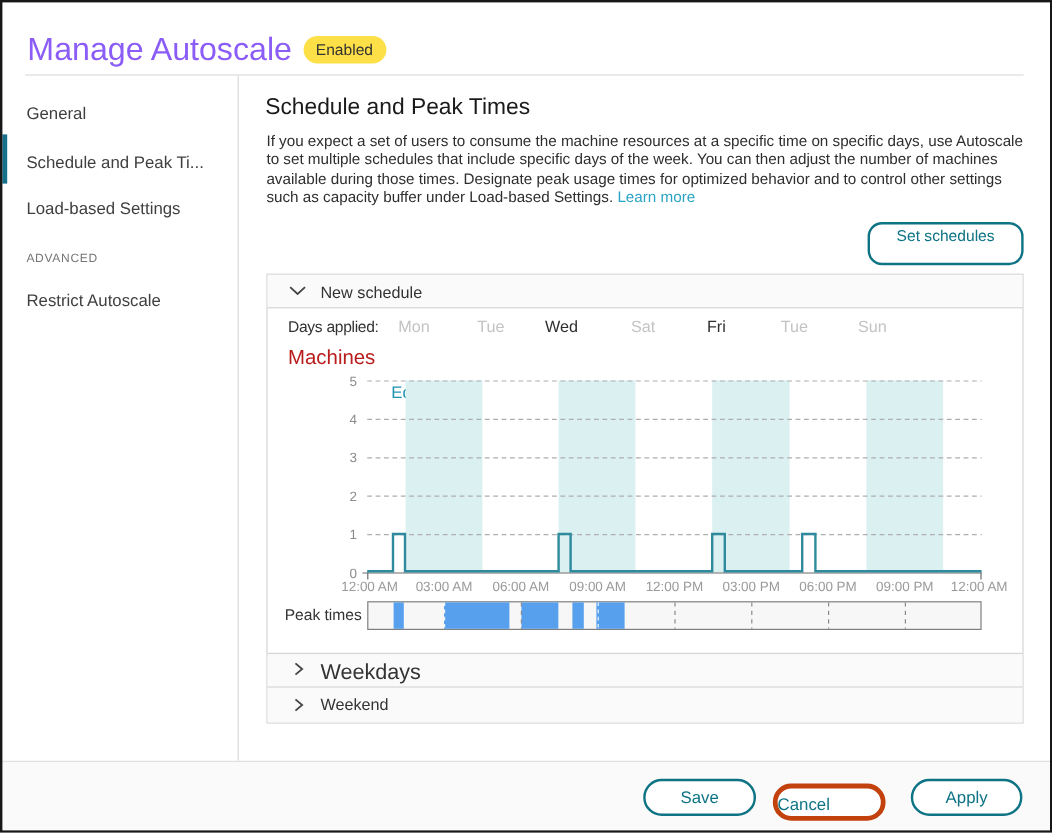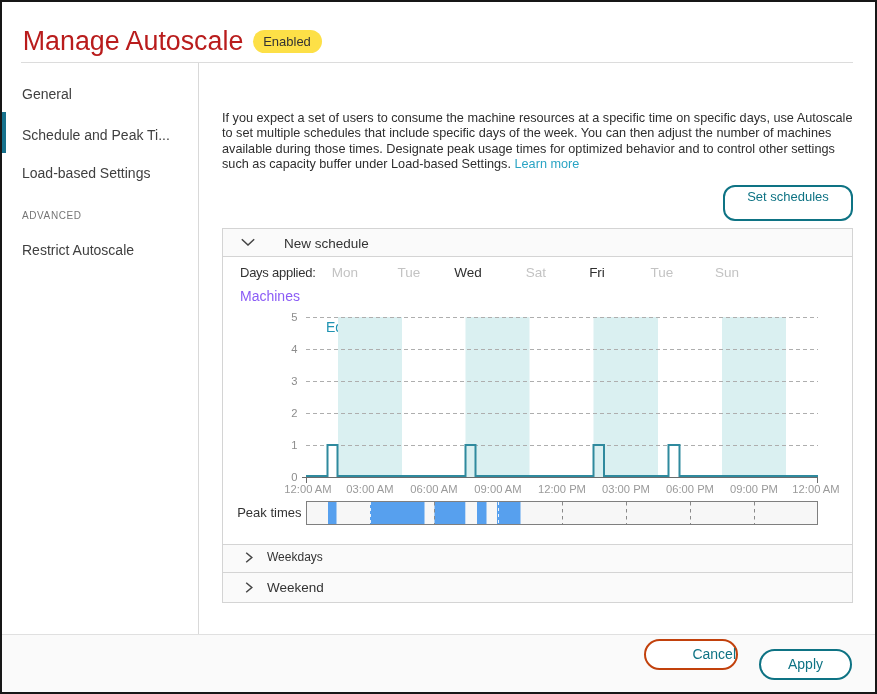--- a/index.html
+++ b/index.html
@@ -12,62 +12,63 @@
   #page::after {
     content:""; position:absolute; left:0; top:0; width:877px; height:694px;
     border:2px solid #171717; box-sizing:border-box; pointer-events:none;
   }
   .abs { position:absolute; }
 </style>
 </head>
 <body>
 <div id="page">
 
-  <div class="abs" style="left:22.8px; top:26px; font-size:26.8px; color:#b91c1c;">Manage Autoscale</div>
+  <div class="abs" style="left:22.8px; top:26px; font-size:26.8px; color:#8b5cf6;">Manage Autoscale</div>
   <div class="abs" style="left:252.5px; top:30px; width:69px; height:23px; background:#fde047; border-radius:12px; font-size:13px; color:#333; text-align:center; line-height:23px;">Enabled</div>
 
   <div class="abs" style="left:21px; top:62px; width:832px; height:1px; background:#dcdcdc;"></div>
 
   <div class="abs" style="left:2px; top:112px; width:3.5px; height:41px; background:#16718c;"></div>
   <div class="abs" style="left:22px; top:85.5px; font-size:14px; color:#404040;">General</div>
   <div class="abs" style="left:22px; top:126.5px; font-size:14px; color:#404040;">Schedule and Peak Ti...</div>
   <div class="abs" style="left:22px; top:165px; font-size:14px; color:#404040;">Load-based Settings</div>
   <div class="abs" style="left:22px; top:209.5px; font-size:10px; color:#757575; letter-spacing:0.6px;">ADVANCED</div>
   <div class="abs" style="left:22px; top:241.5px; font-size:14px; color:#404040;">Restrict Autoscale</div>
   <div class="abs" style="left:198px; top:63px; width:1px; height:571px; background:#d9d9d9;"></div>
 
+  <div class="abs" style="left:221px; top:78.5px; font-size:19px; color:#1a1a1a;">Schedule and Peak Times</div>
   <div class="abs" style="left:222px; top:111px; width:660px; font-size:12.7px; line-height:15.4px; color:#2e2e2e;">
     If you expect a set of users to consume the machine resources at a specific time on specific days, use Autoscale<br>
     to set multiple schedules that include specific days of the week. You can then adjust the number of machines<br>
     available during those times. Designate peak usage times for optimized behavior and to control other settings<br>
     such as capacity buffer under Load-based Settings. <span style="color:#2aa4c4;">Learn more</span>
   </div>
 
   <div class="abs" style="left:723px; top:185px; width:130px; height:36px; border:2px solid #0e7384; border-radius:12px; color:#0e7384; font-size:13px; text-align:center; line-height:19px;">Set schedules</div>
 
   <div class="abs" style="left:222px; top:228px; width:631px; height:375px; border:1px solid #d4d4d4;"></div>
   <div class="abs" style="left:223px; top:229px; width:629px; height:27px; background:#fafafa;"></div>
   <div class="abs" style="left:223px; top:545px; width:629px; height:27px; background:#fafafa;"></div>
   <div class="abs" style="left:223px; top:573px; width:629px; height:29px; background:#fafafa;"></div>
 
   <div class="abs" style="left:223px; top:256px; width:629px; height:1px; background:#d4d4d4;"></div>
   <svg class="abs" style="left:240.5px; top:237.5px;" width="14" height="8" viewBox="0 0 14 8">
       <polyline points="0.8,1.2 7,7 13.2,1.2" fill="none" stroke="#444" stroke-width="1.5"></polyline>
     </svg>
-  <div class="abs" style="left:267px; top:236px; font-size:13.5px; color:#333;margin-left:17px;">New schedule</div>
+  <div class="abs" style="left:267px; top:236px; font-size:13.5px; color:#333;">New schedule</div>
 
   <div class="abs" style="left:240px; top:265px; font-size:13px; letter-spacing:-0.25px; color:#333;">Days applied:</div>
   <div class="abs" style="left:315px; top:265px; width:60px; text-align:center; font-size:13.5px; color:#c3c3c3;">Mon</div>
   <div class="abs" style="left:379px; top:265px; width:60px; text-align:center; font-size:13.5px; color:#c3c3c3;">Tue</div>
   <div class="abs" style="left:438px; top:265px; width:60px; text-align:center; font-size:13.5px; color:#2e2e2e;">Wed</div>
   <div class="abs" style="left:506px; top:265px; width:60px; text-align:center; font-size:13.5px; color:#c3c3c3;">Sat</div>
   <div class="abs" style="left:567px; top:265px; width:60px; text-align:center; font-size:13.5px; color:#2e2e2e;">Fri</div>
   <div class="abs" style="left:632px; top:265px; width:60px; text-align:center; font-size:13.5px; color:#c3c3c3;">Tue</div>
   <div class="abs" style="left:697px; top:265px; width:60px; text-align:center; font-size:13.5px; color:#c3c3c3;">Sun</div>
-  <div class="abs" style="left:240px; top:287.5px; font-size:14px; color:#8b5cf6;">Machines</div>
+  <div class="abs" style="left:240px; top:287.5px; font-size:17px; color:#b91c1c;">Machines</div>
   <div class="abs" style="left:326px; top:287.5px; font-size:14px; color:#1f93b2;margin-top:31px;">Edit</div>
 
   <svg class="abs" style="left:222px; top:260px;" width="631" height="270" viewBox="222 260 631 270">
 
     <g fill="#daf0f1">
       <rect x="338" y="317" width="64" height="160"></rect>
       <rect x="465.5" y="317" width="64" height="160"></rect>
       <rect x="593.5" y="317" width="64.5" height="160"></rect>
       <rect x="722" y="317" width="64" height="160"></rect>
     </g>
@@ -126,24 +127,25 @@
       <line x1="370.5" y1="502" x2="370.5" y2="524"></line>
       <line x1="498.5" y1="502" x2="498.5" y2="524"></line>
     </g>
   </svg>
   <div class="abs" style="left:222px; top:504.5px; width:79.5px; text-align:right; font-size:13px; color:#333;">Peak times</div>
 
   <div class="abs" style="left:223px; top:544px; width:629px; height:1px; background:#d4d4d4;"></div>
   <svg class="abs" style="left:244.5px; top:551.5px;" width="10" height="11" viewBox="0 0 10 11">
       <polyline points="1.2,0.8 6.8,5.5 1.2,10.2" fill="none" stroke="#444" stroke-width="1.5"></polyline>
     </svg>
-  <div class="abs" style="left:267px; top:550px; font-size:12px; color:#333;">Weekdays</div>
+  <div class="abs" style="left:267px; top:550px; font-size:18px; color:#333;">Weekdays</div>
   <div class="abs" style="left:223px; top:572px; width:629px; height:1px; background:#d4d4d4;"></div>
   <svg class="abs" style="left:244.5px; top:581.5px;" width="10" height="11" viewBox="0 0 10 11">
       <polyline points="1.2,0.8 6.8,5.5 1.2,10.2" fill="none" stroke="#444" stroke-width="1.5"></polyline>
     </svg>
   <div class="abs" style="left:267px; top:580px; font-size:13.5px; color:#333;">Weekend</div>
 
   <div class="abs" style="left:0px; top:634px; width:877px; height:60px; background:#fafafa; border-top:1px solid #e0e0e0;"></div>
-  <div class="abs" style="left:644px; top:639px; width:94px; height:31px; background:#fff; border:2px solid #c2410c; border-radius:16px; color:#0e7384; font-size:14px; text-align:right; line-height:27px;">Cancel</div>
+  <div class="abs" style="left:536px; top:649px; width:94px; height:31px; background:#fff; border:2px solid #0e7384; border-radius:16px; color:#0e7384; font-size:14px; text-align:center; line-height:27px;">Save</div>
+  <div class="abs" style="left:644px; top:653px; width:94px; height:31px; background:#fff; border:4px solid #c2410c; border-radius:16px; color:#0e7384; font-size:14px; text-align:left; line-height:27px;">Cancel</div>
   <div class="abs" style="left:759px; top:649px; width:93px; height:31px; background:#fff; border:2px solid #0e7384; border-radius:16px; color:#0e7384; font-size:14px; text-align:center; line-height:27px;">Apply</div>
 
 </div>
 
 </body></html>

